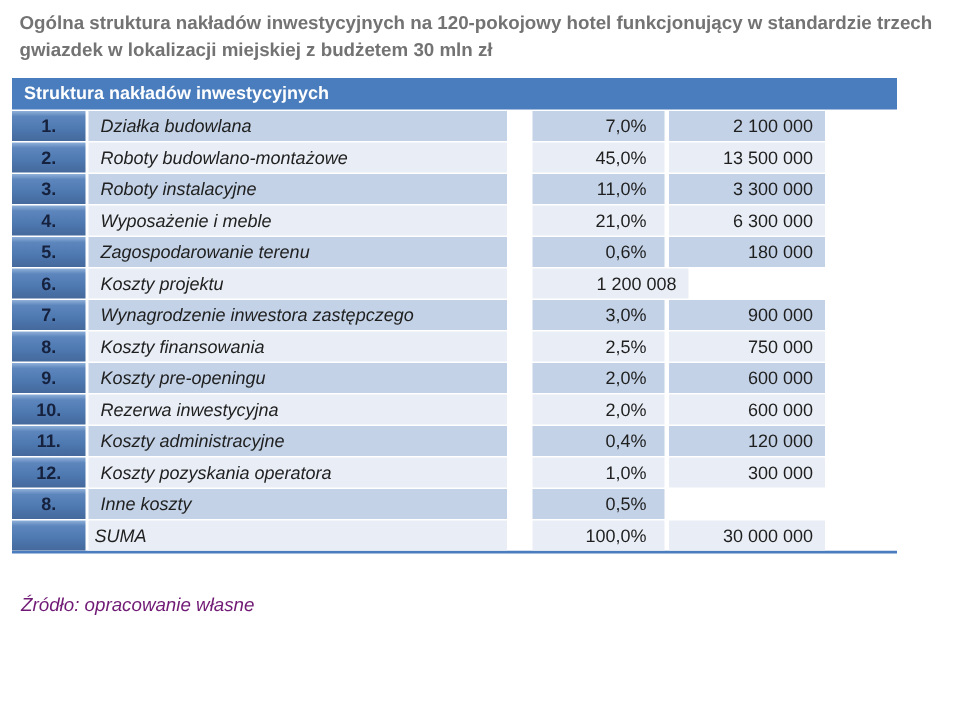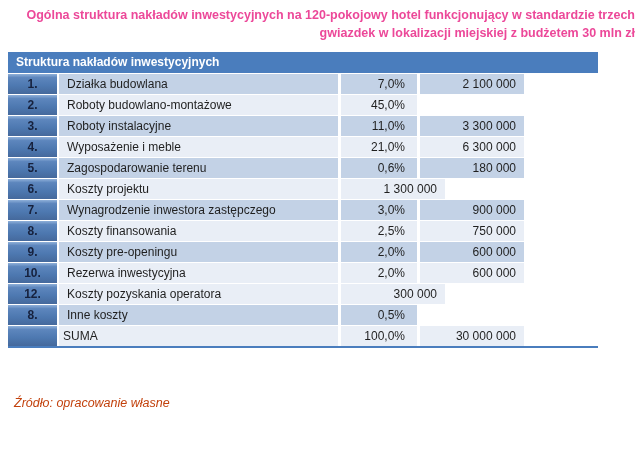--- a/index.html
+++ b/index.html
@@ -15,23 +15,22 @@
     font-family: "Liberation Sans", sans-serif;
     overflow: hidden;
   }
   .doc-title {
     position: absolute;
     left: 13px;
     top: 6px;
     width: 622px;
     font-size: 12.5px;
     font-weight: bold;
-    color: #ec4899;
+    color: #737373;
     line-height: 1.45;
-    text-align: right;
   }
   .inv-table {
     position: absolute;
     left: 8px;
     top: 52px;
     width: 590px;
     border-bottom: 2px solid var(--header-blue);
     font-size: 12px;
     color: #1f1f1f;
   }
@@ -60,46 +59,47 @@
   .cell.num {
     width: 49px;
     margin-right: 2px;
     text-align: center;
     font-weight: bold;
     color: #16213d;
     background: linear-gradient(180deg, #8fb0d9 0%, #5d86bd 18%, #4d78b0 60%, #45699c 100%);
   }
   .cell.label {
     width: 279px;
-    margin-right: 3px;
+    margin-right: 17px;
     padding-left: 8px;
+    font-style: italic;
   }
   .cell.share {
-    width: 76px;
+    width: 88px;
     margin-right: 3px;
     padding-right: 12px;
     text-align: right;
   }
   .cell.cost {
     width: 104px;
     padding-right: 8px;
     text-align: right;
   }
   .trow.odd  .cell:not(.num) { background: var(--row-odd); }
   .trow.even .cell:not(.num) { background: var(--row-even); }
   .trow.total .cell:not(.num) { background: var(--row-even); }
   .trow.total .cell.label { padding-left: 4px; }
 
   .source-note {
     position: absolute;
     left: 14px;
     top: 396px;
     font-size: 12.5px;
     font-style: italic;
-    color: #c2410c;
+    color: #701a75;
   }
 </style>
 </head>
 <body>
 
 <div class="page">
 
   <div class="doc-title">Ogólna struktura nakładów inwestycyjnych na 120-pokojowy hotel funkcjonujący w standardzie trzech gwiazdek w lokalizacji miejskiej z budżetem 30 mln zł</div>
 
   <div class="inv-table">
@@ -113,20 +113,21 @@
         <div class="trow odd">
     <div class="cell num">1.</div>
     <div class="cell label">Działka budowlana</div>
     <div class="cell share">7,0%</div>
     <div class="cell cost">2 100 000</div>
   </div>
         <div class="trow even">
     <div class="cell num">2.</div>
     <div class="cell label">Roboty budowlano-montażowe</div>
     <div class="cell share">45,0%</div>
+    <div class="cell cost">13 500 000</div>
   </div>
         <div class="trow odd">
     <div class="cell num">3.</div>
     <div class="cell label">Roboty instalacyjne</div>
     <div class="cell share">11,0%</div>
     <div class="cell cost">3 300 000</div>
   </div>
         <div class="trow even">
     <div class="cell num">4.</div>
     <div class="cell label">Wyposażenie i meble</div>
@@ -135,21 +136,21 @@
   </div>
         <div class="trow odd">
     <div class="cell num">5.</div>
     <div class="cell label">Zagospodarowanie terenu</div>
     <div class="cell share">0,6%</div>
     <div class="cell cost">180 000</div>
   </div>
         <div class="trow even">
     <div class="cell num">6.</div>
     <div class="cell label">Koszty projektu</div>
-    <div class="cell cost">1 300 000</div>
+    <div class="cell cost">1 200 008</div>
   </div>
         <div class="trow odd">
     <div class="cell num">7.</div>
     <div class="cell label">Wynagrodzenie inwestora zastępczego</div>
     <div class="cell share">3,0%</div>
     <div class="cell cost">900 000</div>
   </div>
         <div class="trow even">
     <div class="cell num">8.</div>
     <div class="cell label">Koszty finansowania</div>
@@ -161,23 +162,30 @@
     <div class="cell label">Koszty pre-openingu</div>
     <div class="cell share">2,0%</div>
     <div class="cell cost">600 000</div>
   </div>
         <div class="trow even">
     <div class="cell num">10.</div>
     <div class="cell label">Rezerwa inwestycyjna</div>
     <div class="cell share">2,0%</div>
     <div class="cell cost">600 000</div>
   </div>
+        <div class="trow odd">
+    <div class="cell num">11.</div>
+    <div class="cell label">Koszty administracyjne</div>
+    <div class="cell share">0,4%</div>
+    <div class="cell cost">120 000</div>
+  </div>
         <div class="trow even">
     <div class="cell num">12.</div>
     <div class="cell label">Koszty pozyskania operatora</div>
+    <div class="cell share">1,0%</div>
     <div class="cell cost">300 000</div>
   </div>
         <div class="trow odd">
     <div class="cell num">8.</div>
     <div class="cell label">Inne koszty</div>
     <div class="cell share">0,5%</div>
   </div>
         <div class="trow total">
     <div class="cell num"></div>
     <div class="cell label">SUMA</div>

